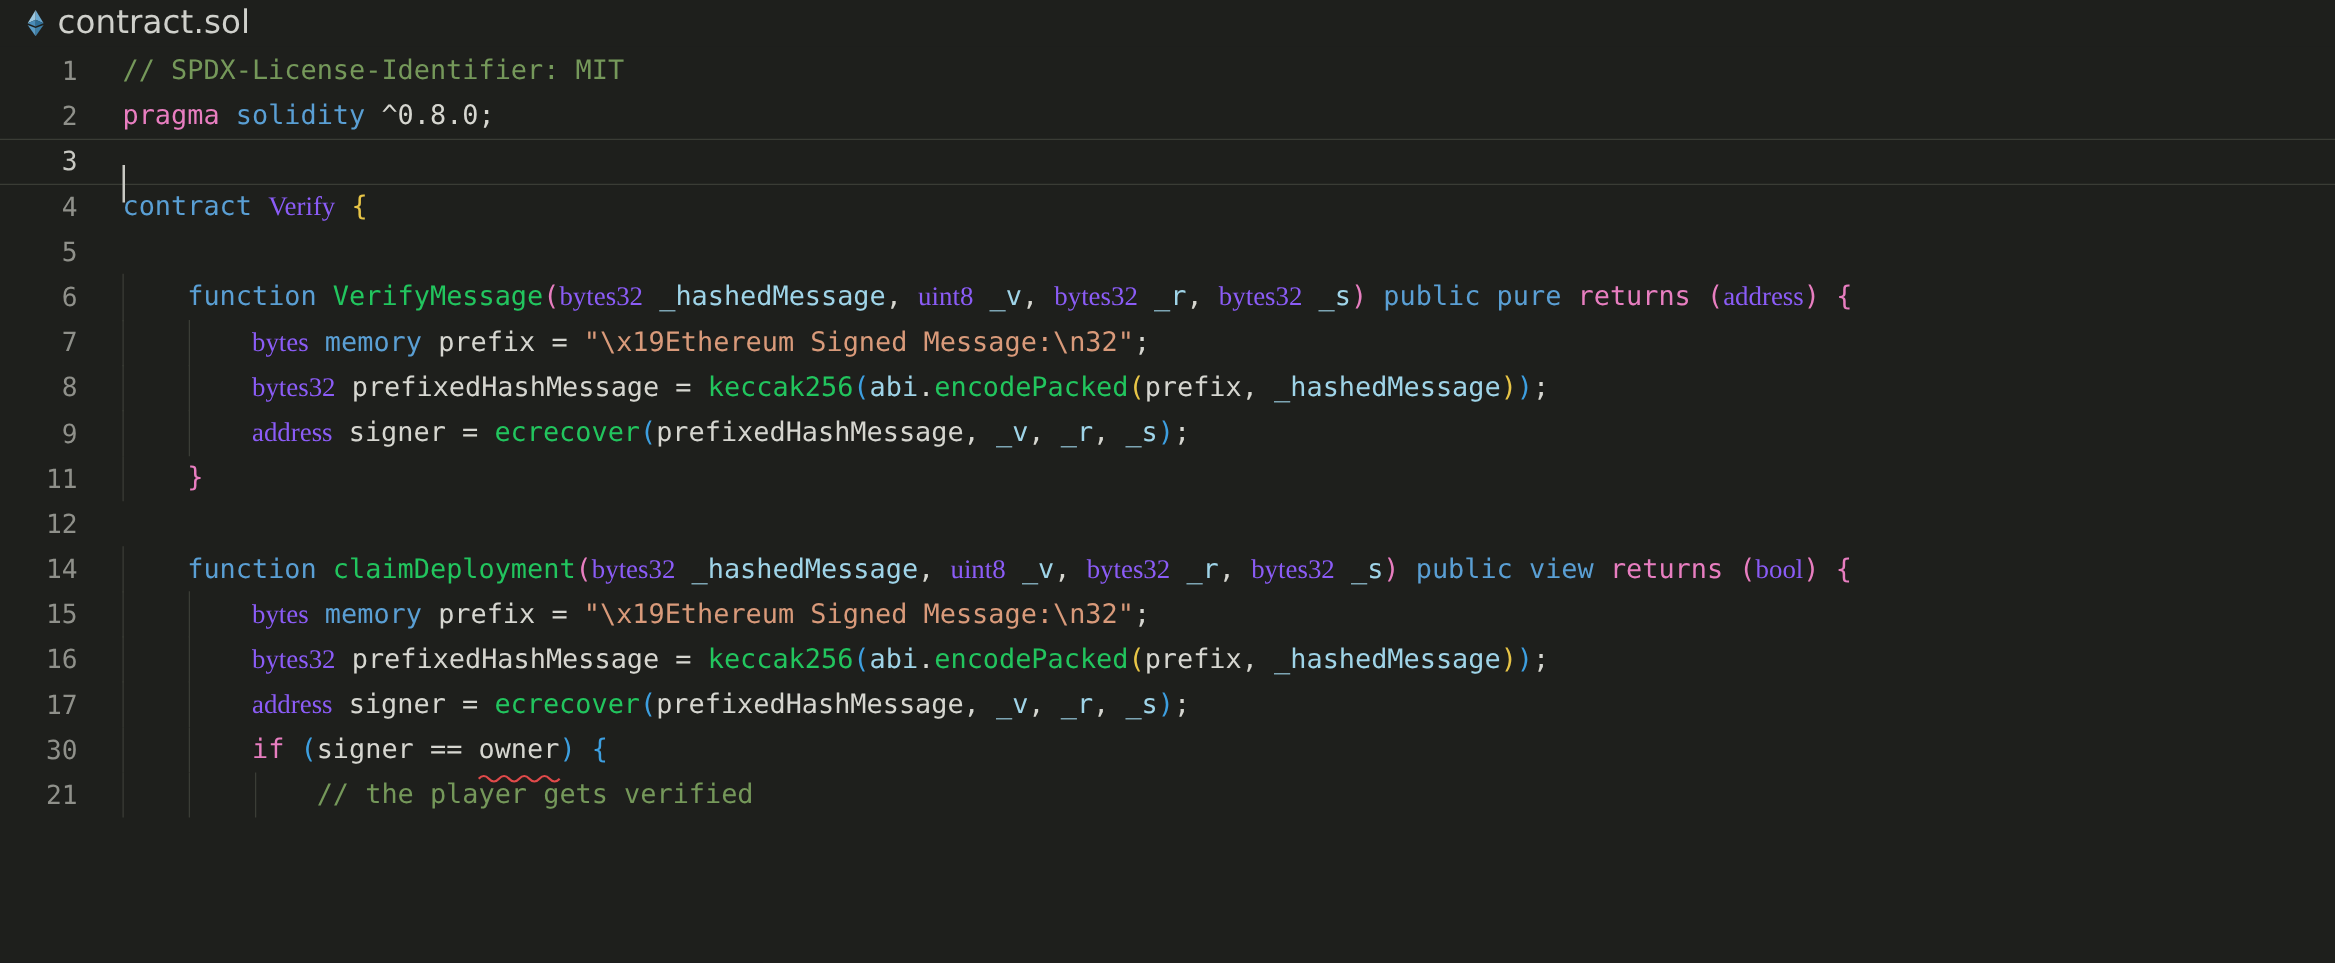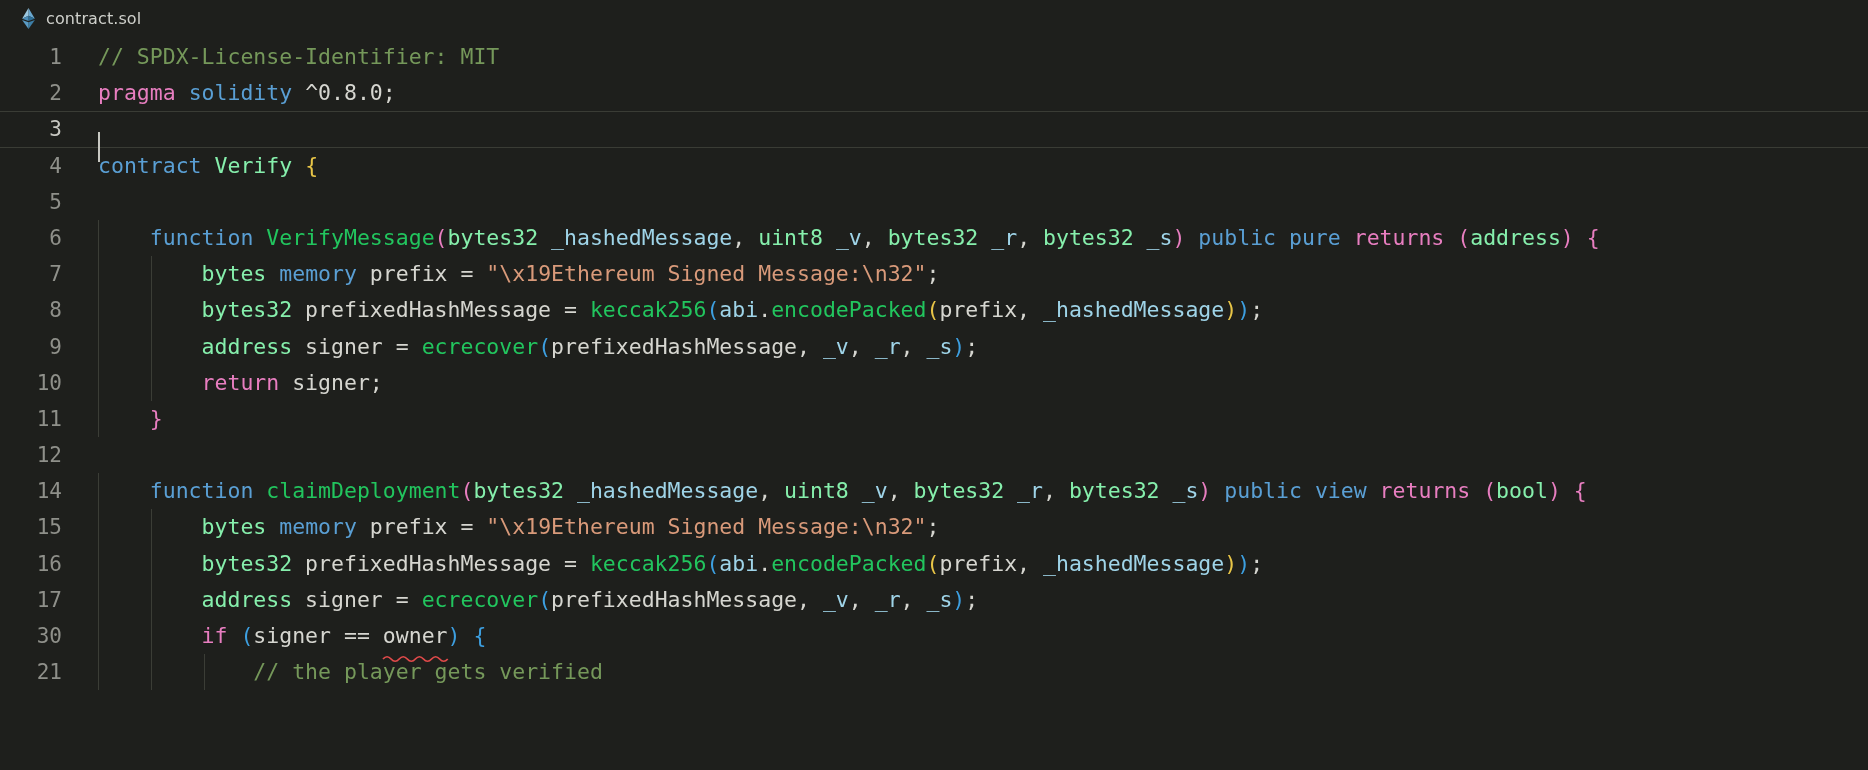--- a/index.html
+++ b/index.html
@@ -21,21 +21,21 @@
     padding-left:18px;
     border-bottom:1px solid #1e1f1c;
   }
   .tab {
     display:flex; align-items:center; gap:9px;
     height:37px; padding:0 10px 0 2px;
   }
   .eth-icon { width:17px; height:21px; display:block; flex:0 0 auto; }
   .tab-title {
     font-family:"DejaVu Sans", sans-serif;
-    font-size:16px;
+    font-size:26px;
     color:#cfd0cb;
     letter-spacing:0.1px;
     white-space:nowrap;
   }
 
   
   .editor {
     position:relative;
     height:733px;
     background:#1e1f1c;
@@ -96,21 +96,21 @@
     top:3px;
     height:30px;
     width:2px;
     background:#c8c8c2;
   }
 
   
   .t-comment  { color:#75985a;margin-top:40px; }
   .t-pink     { color:#e87ec0; }   
   .t-blue     { color:#5a9fd4; }   
-  .t-type     { color:#86efac; }   
+  .t-type     { color:#8b5cf6;font-family:Liberation Serif, serif; }   
   .t-plain    { color:#d6d6d0; }   
   .t-param    { color:#9fd4e8; }   
   .t-func     { color:#22c55e; }   
   .t-string   { color:#d99a7a; }   
   .t-yellow   { color:#e8c547; }   
   .t-paren-b  { color:#3d9fe0; }   
   .t-paren-y  { color:#e8c547; }   
   .t-paren-m  { color:#e87ec0; }   
 
   
@@ -201,24 +201,20 @@
       <div class="line">
         <span class="gutter">8</span>
         <span class="content"><span class="guide" style="left:22px;"></span><span class="guide" style="left:75px;"></span><span>        </span><span class="t-type">bytes32</span><span class="t-plain"> prefixedHashMessage = </span><span class="t-func">keccak256</span><span class="t-paren-b">(</span><span class="t-param">abi</span><span class="t-plain">.</span><span class="t-func">encodePacked</span><span class="t-paren-y">(</span><span class="t-plain">prefix</span><span class="t-plain">, </span><span class="t-param">_hashedMessage</span><span class="t-paren-y">)</span><span class="t-paren-b">)</span><span class="t-plain">;</span></span>
       </div>
 
       <div class="line">
         <span class="gutter">9</span>
         <span class="content"><span class="guide" style="left:22px;"></span><span class="guide" style="left:75px;"></span><span>        </span><span class="t-type">address</span><span class="t-plain"> signer = </span><span class="t-func">ecrecover</span><span class="t-paren-b">(</span><span class="t-plain">prefixedHashMessage, </span><span class="t-param">_v</span><span class="t-plain">, </span><span class="t-param">_r</span><span class="t-plain">, </span><span class="t-param">_s</span><span class="t-paren-b">)</span><span class="t-plain">;</span></span>
       </div>
 
-      <div class="line">
-        <span class="gutter">10</span>
-        <span class="content"><span class="guide" style="left:22px;"></span><span class="guide" style="left:75px;"></span><span>        </span><span class="t-pink">return</span><span class="t-plain"> signer;</span></span>
-      </div>
 
       <div class="line">
         <span class="gutter">11</span>
         <span class="content"><span class="guide" style="left:22px;"></span><span>    </span><span class="t-paren-m">}</span></span>
       </div>
 
       <div class="line">
         <span class="gutter">12</span>
         <span class="content"><span class="guide" style="left:22px;"></span></span>
       </div>

